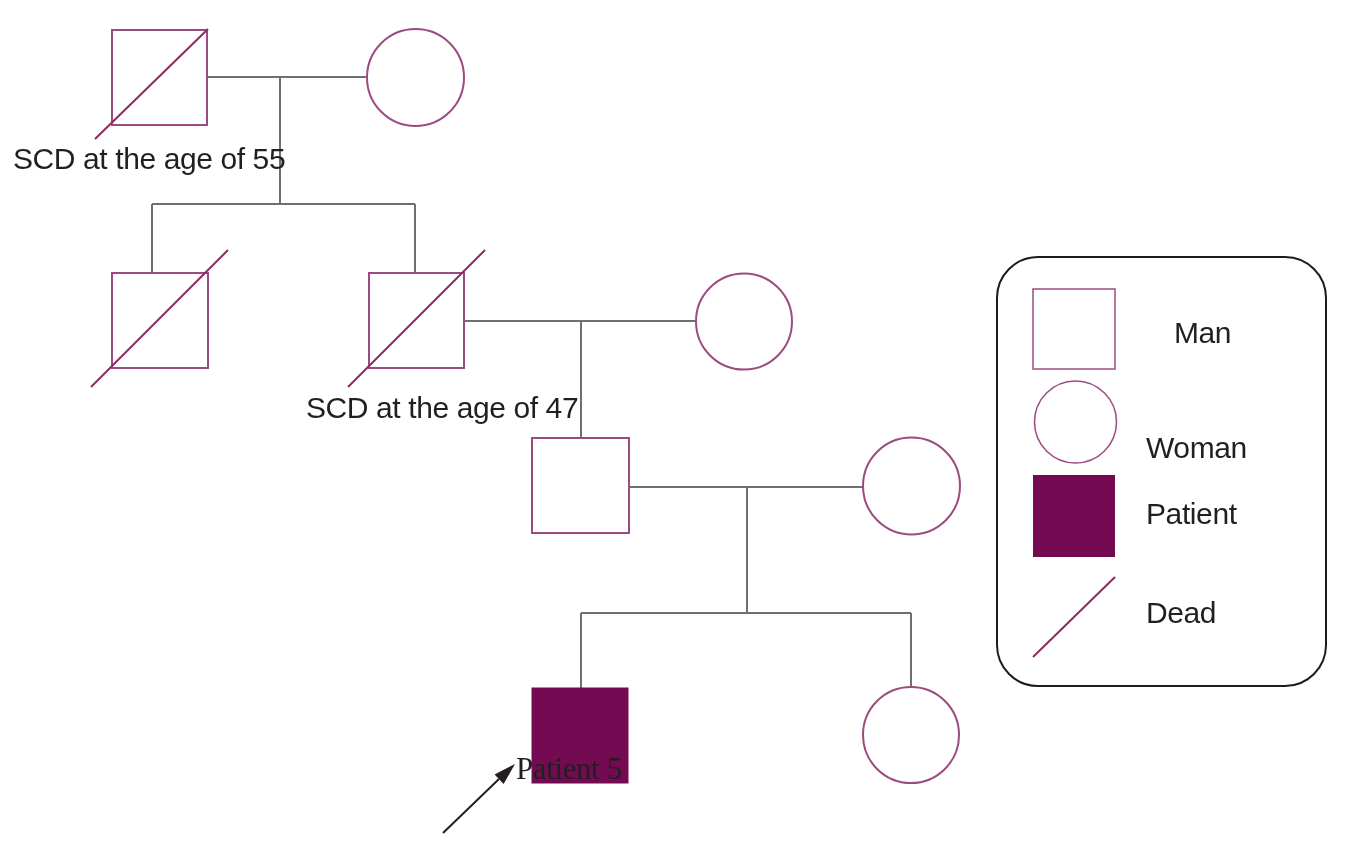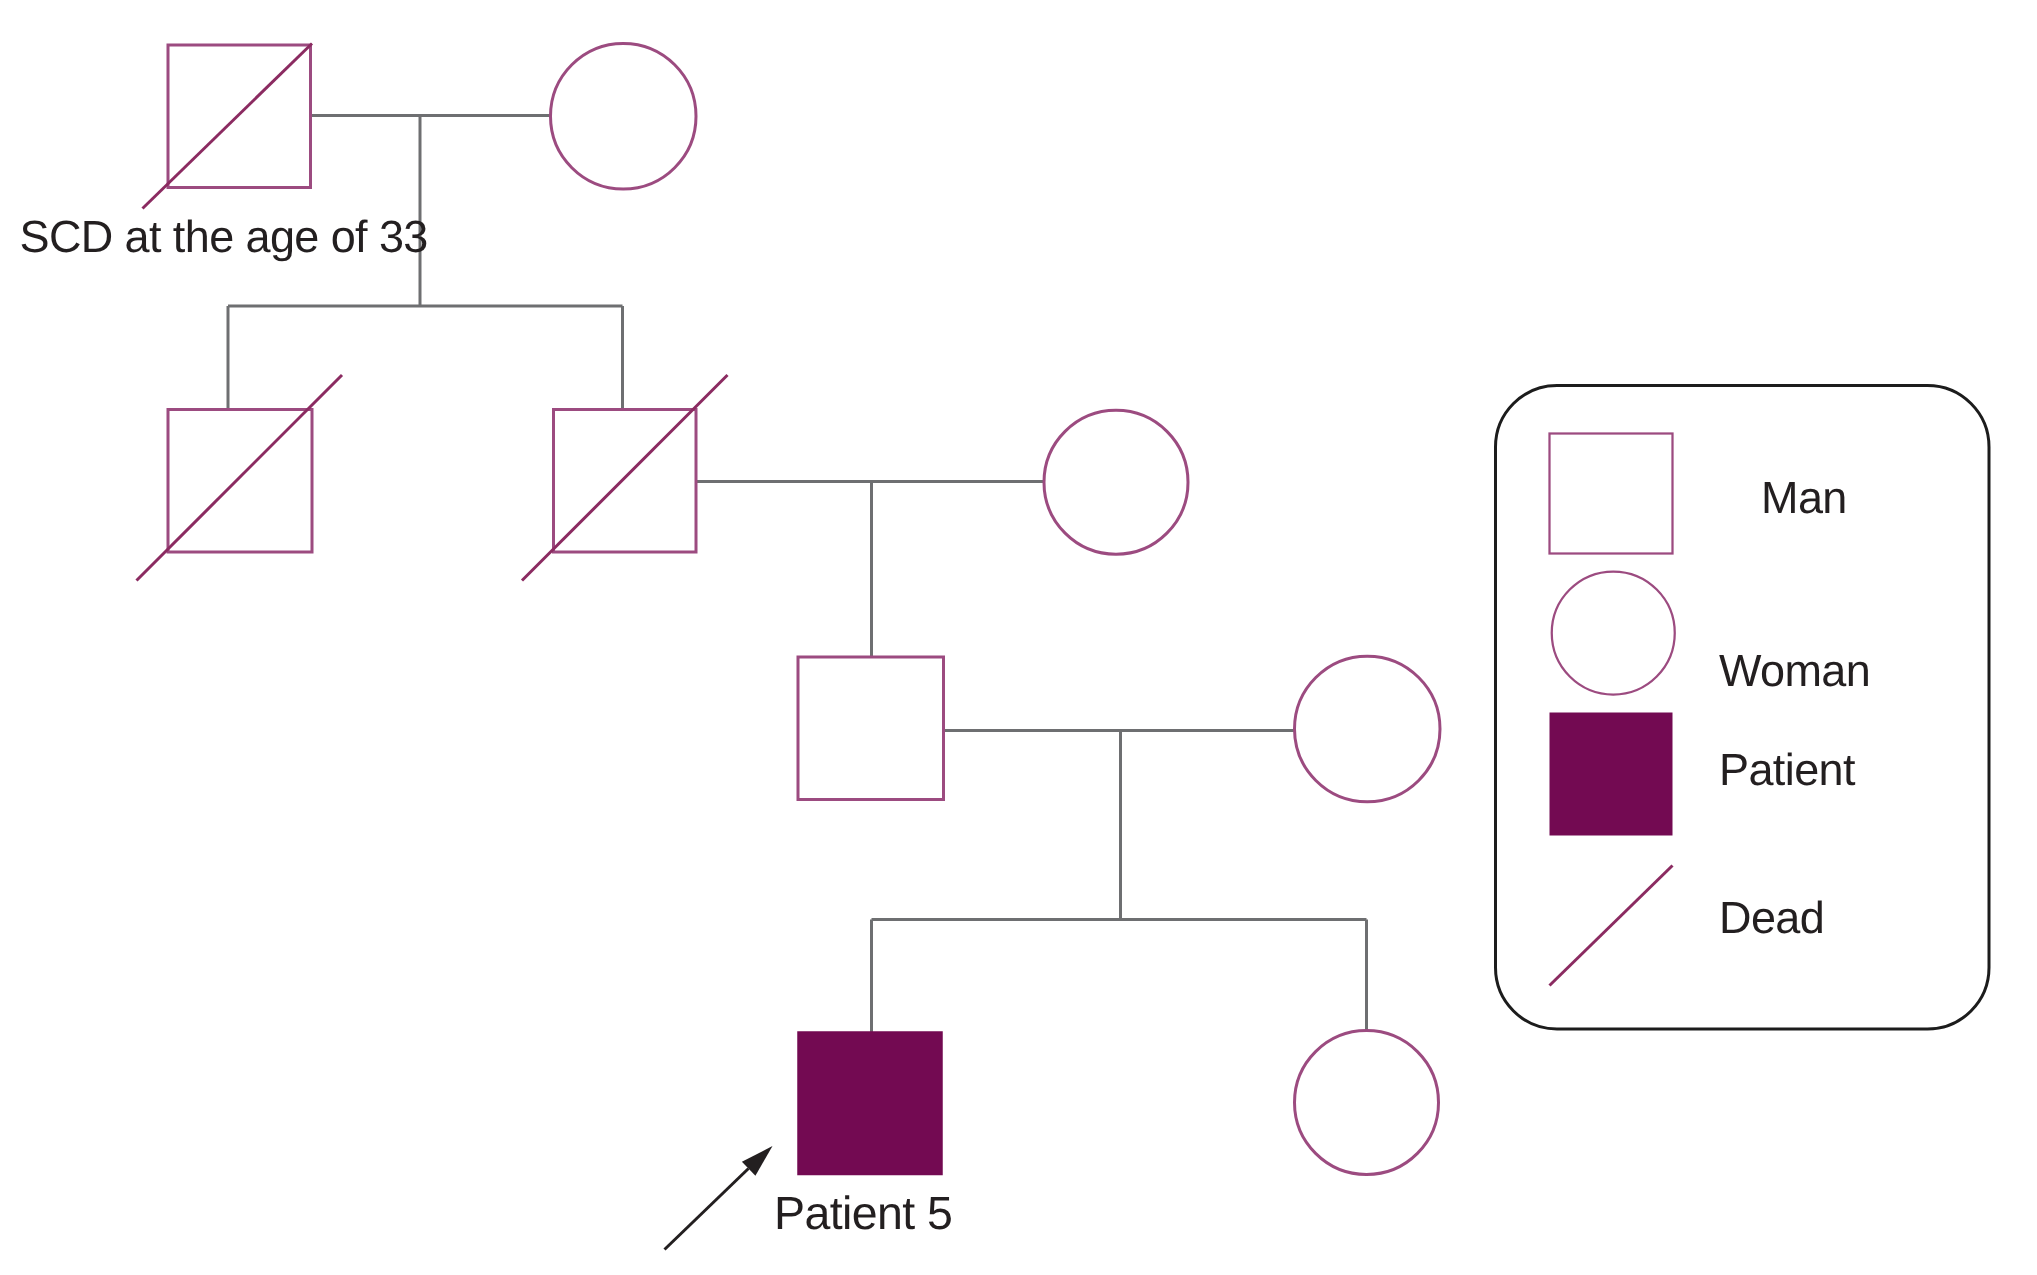--- a/index.html
+++ b/index.html
@@ -89,21 +89,22 @@
     <g>
       <rect x="1033" y="289" width="82" height="80" fill="#ffffff" stroke="#9c4b80" stroke-width="1.5"></rect>
       <circle cx="1075.5" cy="422" r="41" fill="#ffffff" stroke="#9c4b80" stroke-width="1.5"></circle>
       <rect x="1033" y="475" width="82" height="82" fill="#730a52"></rect>
       <line x1="1033" y1="657" x2="1115" y2="577" stroke="#8b2b61" stroke-width="2"></line>
     </g>
   </svg>
 
   <div class="legend-box"></div>
 
-  <div class="lbl" style="left:13px;  top:142px;">SCD at the age of 33</div>
-  <div class="lbl proband" style="left:516px; top:792px;">Patient 5</div>
+  <div class="lbl" style="left:13px;  top:142px;">SCD at the age of 55</div>
+  <div class="lbl" style="left:306px; top:391px;">SCD at the age of 47</div>
+  <div class="lbl proband" style="left:516px; top:752px;font-family:Liberation Serif, serif;">Patient 5</div>
 
   <div class="lbl" style="left:1174px; top:316px;">Man</div>
   <div class="lbl" style="left:1146px; top:402px;margin-top:29px;">Woman</div>
   <div class="lbl" style="left:1146px; top:497px;">Patient</div>
   <div class="lbl" style="left:1146px; top:596px;">Dead</div>
 
 </div>
 
 </body></html>

